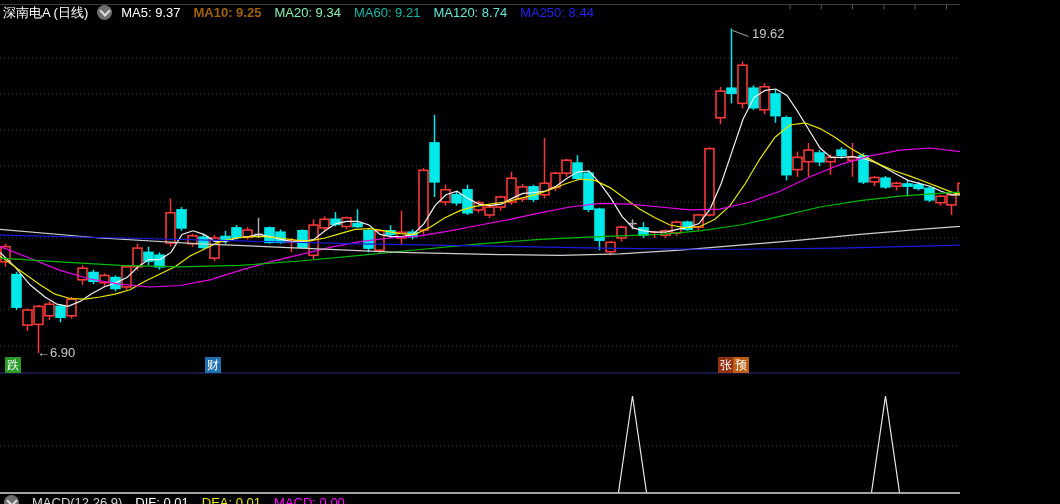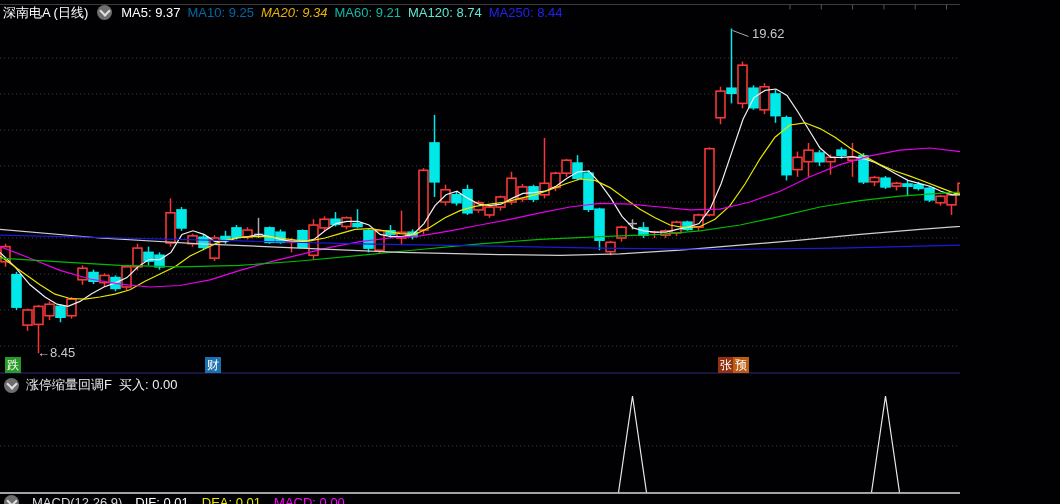--- a/index.html
+++ b/index.html
@@ -6,21 +6,21 @@
   #app{position:relative;width:960px;height:504px;background:#010104;overflow:hidden;
        font-family:"Liberation Sans","DejaVu Sans",sans-serif;}
   #chart-canvas{position:absolute;left:0;top:0;}
   .hdr{position:absolute;left:3px;top:4px;height:17px;display:flex;align-items:center;gap:9px;
        font-size:13px;white-space:nowrap;z-index:5;}
   .title{color:#ffffff;}
   .circle-icon{width:15px;height:15px;border-radius:50%;background:#6e6e6e;display:inline-flex;
        align-items:center;justify-content:center;flex:0 0 auto;}
   .circle-icon:after{content:"";width:6px;height:6px;border-right:2px solid #e0e0e0;
        border-bottom:2px solid #e0e0e0;transform:rotate(45deg);margin-top:-3px;}
-  .ma-row{display:flex;gap:7px;}
+  .ma-row{display:flex;gap:13px;}
   .ma-item{white-space:nowrap;}
   .marker{position:absolute;top:357px;width:16px;height:16px;color:#fff;font-size:12px;
        line-height:16px;text-align:center;z-index:6;}
   .anno{position:absolute;color:#c9c9c9;font-size:13px;z-index:6;white-space:nowrap;}
   #panel2-header{position:absolute;left:4px;top:376px;display:flex;align-items:center;gap:7px;
        font-size:13px;color:#eeeeee;z-index:6;white-space:nowrap;}
   #macd-row{position:absolute;left:4px;top:495px;display:flex;align-items:center;gap:13px;
        font-size:13px;z-index:6;white-space:nowrap;}
 </style>
 </head>
@@ -252,50 +252,42 @@
       <line x1="0" y1="493" x2="1060" y2="493" stroke="#d8d8d8" stroke-width="1.5"></line>
       <polyline points="618.5,492.5 632.5,396 646.5,492.5" fill="none" stroke="#e8e8e8" stroke-width="1.2"></polyline>
       <polyline points="871.5,492.5 885.5,396 899.5,492.5" fill="none" stroke="#e8e8e8" stroke-width="1.2"></polyline>
     </svg>
 
   <div class="hdr">
     <span class="title">深南电A (日线)</span>
     <span class="circle-icon"></span>
     <span class="ma-row" id="ma-row">
         <span class="ma-item" style="color: rgb(255, 255, 255);">MA5: 9.37</span>
-        <span class="ma-item" style="color: #0369a1;">MA10: 9.25</span>
-        <span class="ma-item" style="color: #eab308; font-style: italic;">MA20: 9.34</span>
+        <span class="ma-item" style="color: #a16207; font-weight: bold;">MA10: 9.25</span>
+        <span class="ma-item" style="color: #86efac;">MA20: 9.34</span>
         <span class="ma-item" style="color: #14b8a6;">MA60: 9.21</span>
         <span class="ma-item" style="color: #5eead4;">MA120: 8.74</span>
         <span class="ma-item" style="color: rgb(34, 34, 238);">MA250: 8.44</span>
       </span>
   </div>
 
   <div id="markers">
       <div class="marker" style="left: 5px; background: rgb(39, 154, 39);">跌</div>
       <div class="marker" style="left: 205px; background: rgb(29, 111, 174);">财</div>
       <div class="marker" style="left: 718px; background: rgb(147, 48, 18);">张</div>
       <div class="marker" style="left: 733px; background: rgb(188, 93, 20);">预</div>
     </div>
 
   <div class="anno" id="anno-high" style="left:752px;top:26px;">
     <span>19.62</span>
   </div>
   <div class="anno" id="anno-low" style="left:37px;top:345px;">
-    <span>←</span><span>8.45</span>
+    <span>←</span><span>6.90</span>
   </div>
 
-  <div id="panel2-header">
-    <span class="circle-icon"></span>
-    <span>涨停缩量回调F</span>
-    <span>
-      <span>买入:</span>
-      <span>0.00</span>
-    </span>
-  </div>
 
   <div id="macd-row">
     <span class="circle-icon"></span>
   <span style="color: rgb(216, 216, 216);">MACD(12,26,9)</span>
       <span style="color: rgb(255, 255, 255);">DIF: 0.01</span>
       <span style="color: rgb(232, 232, 0);">DEA: 0.01</span>
       <span style="color: rgb(255, 0, 255);">MACD: 0.00</span>
     </div>
 
 </div>

